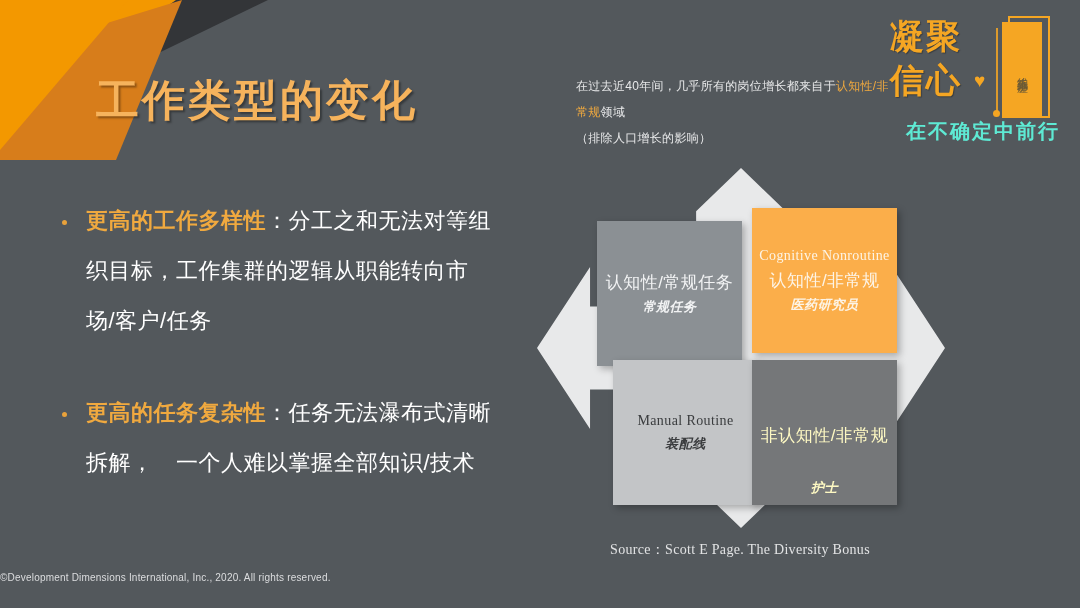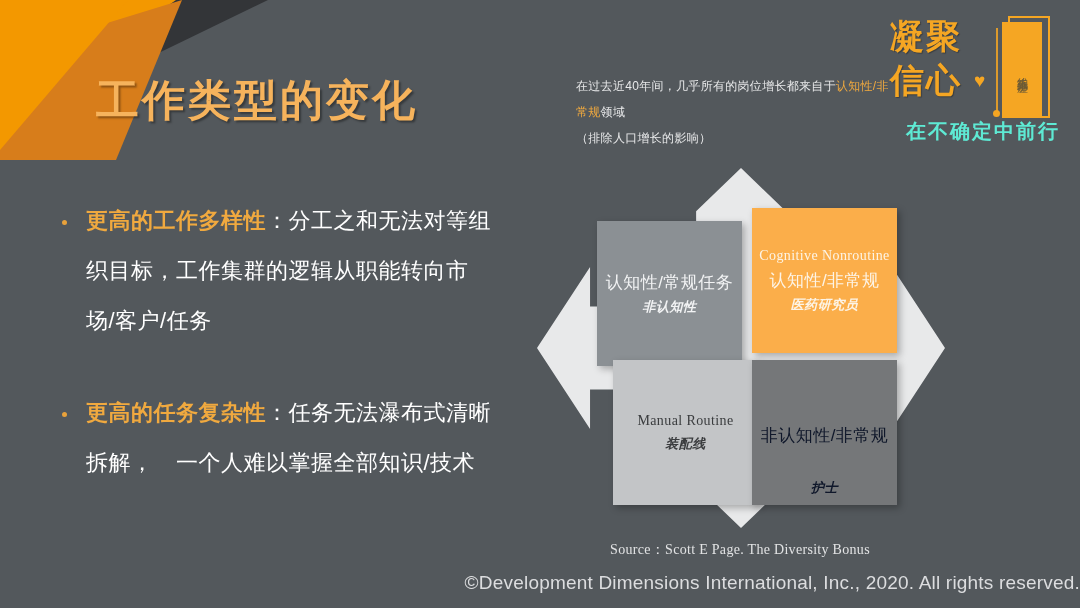--- a/index.html
+++ b/index.html
@@ -258,42 +258,42 @@
   .quad-ex {
     font-size: 13px;
     font-style: italic;
     font-weight: bold;
     line-height: 22px;
     letter-spacing: .5px;
   }
   .quad-tl .quad-en, .quad-tl .quad-cn, .quad-tl .quad-ex { color: #f2f3f4; }
   .quad-tr .quad-en, .quad-tr .quad-cn, .quad-tr .quad-ex { color: #fdf4e6; }
   .quad-bl .quad-en, .quad-bl .quad-cn, .quad-bl .quad-ex { color: #3a3c3e; }
-  .quad-br .quad-en, .quad-br .quad-cn, .quad-br .quad-ex { color: #0f172a; margin-top: 28px; }
+  .quad-br .quad-en, .quad-br .quad-cn, .quad-br .quad-ex { color: #fef9c3; margin-top: 28px; }
 
   
   .source {
     position: absolute;
     left: 560px;
     top: 541px;
     width: 360px;
     text-align: center;
     color: #e2e3e4;
     font-family: "Liberation Serif", serif;
     font-size: 14px;
     letter-spacing: .3px;
   }
   .footer {
     position: absolute;
     left: 0;
     top: 572px;
     width: 1080px;
-    text-align: right;
+    text-align: left;
     color: #dcdddf;
-    font-size: 19px;
+    font-size: 10px;
     letter-spacing: .2px;
   }
 </style>
 </head>
 <body>
 
 <div class="slide">
 
   <div class="corner-dark"></div>
   <div class="corner-orange-a"></div>
@@ -331,21 +331,21 @@
     <span>在过去近40年间，几乎所有的岗位增长都来自于</span><em>认知性/非常规</em><span>领域</span><br>
     <span>（排除人口增长的影响）</span>
   </div>
 
   <div class="matrix">
     <div class="arrow-cross"></div>
 
     <div class="quad quad-tl">
       <div class="quad-en"></div>
       <div class="quad-cn">认知性/常规任务</div>
-      <div class="quad-ex">非认知性</div>
+      <div class="quad-ex">常规任务</div>
     </div>
 
     <div class="quad quad-tr">
       <div class="quad-en">Cognitive Nonroutine</div>
       <div class="quad-cn">认知性/非常规</div>
       <div class="quad-ex">医药研究员</div>
     </div>
 
     <div class="quad quad-bl">
       <div class="quad-en">Manual Routine</div>

